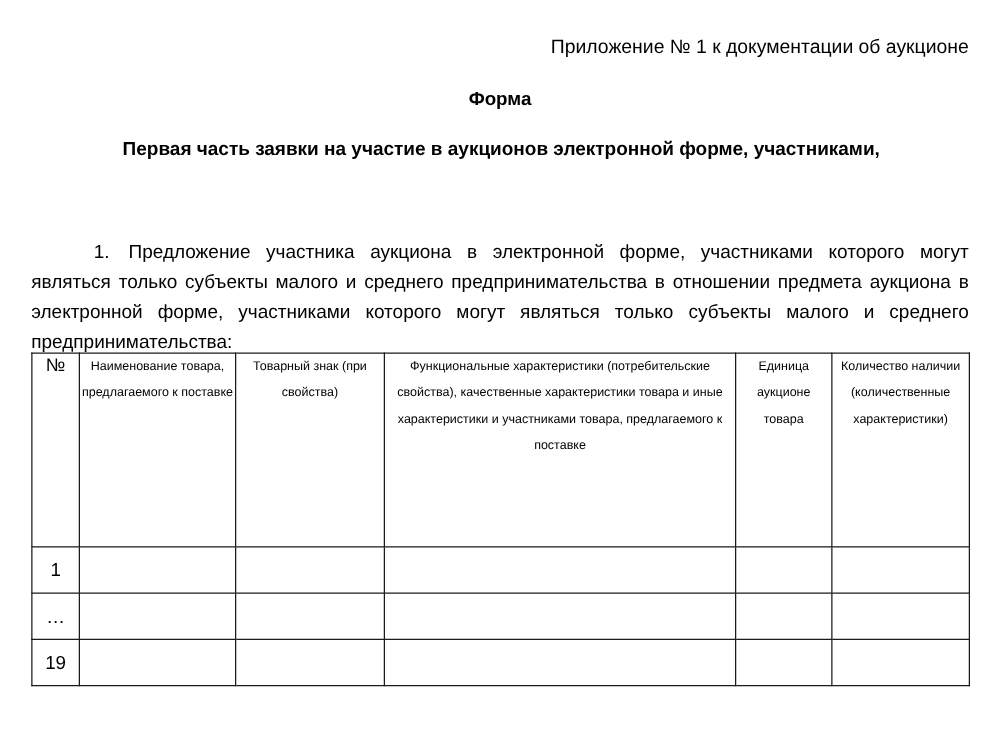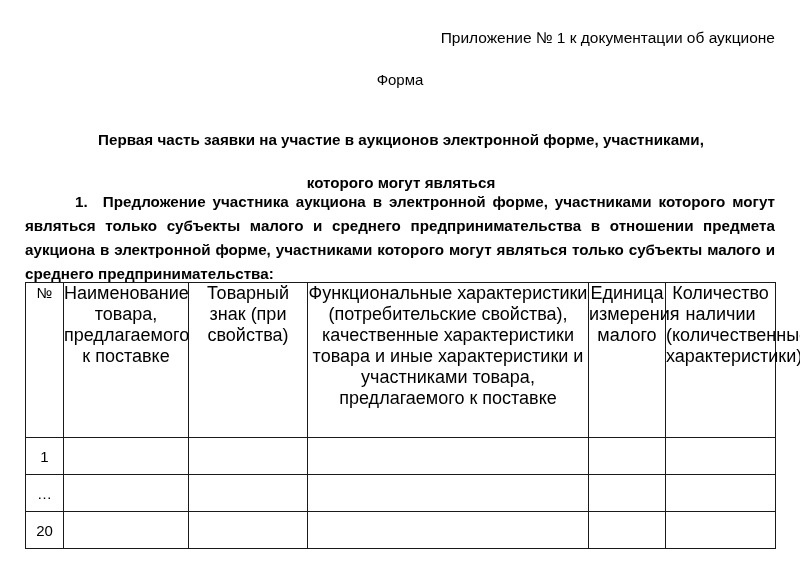--- a/index.html
+++ b/index.html
@@ -36,52 +36,50 @@
   }
 
   
   .form-word {
     position: absolute;
     top: 70px;
     left: 25px;
     width: 750px;
     text-align: center;
     font-size: 15px;
-    font-weight: normal;
+    font-weight: bold;
     line-height: 20px;
   }
 
   
   .doc-title {
     position: absolute;
     top: 108px;
     left: 25px;
     width: 752px;
     text-align: center;
     font-size: 15.2px;
     font-weight: bold;
     line-height: 23px;
   }
   .doc-title .tl {
     display: block;
-    margin-top: 20px;
   }
 
   
   .body-par {
     position: absolute;
     top: 190px;
     left: 25px;
     width: 750px;
     font-size: 15.2px;
     line-height: 24px;
     text-align: justify;
     text-indent: 50px;
     text-justify: inter-word;
-    font-weight: bold;
   }
 
   
   .tbl-wrap {
     position: absolute;
     top: 282px;
     left: 25px;
     width: 750px;
   }
   table.form-table {
@@ -91,21 +89,21 @@
   }
   table.form-table td,
   table.form-table th {
     border: 1.6px solid #1a1a1a;
     padding: 0;
     font-weight: normal;
     vertical-align: top;
   }
   th.hcell {
     text-align: center;
-    font-size: 18px;
+    font-size: 10px;
     line-height: 21px;
     padding: 2px 2px 0 2px;
     height: 154px;
     vertical-align: top;
   }
   th.hcell.num {
     font-size: 14.6px;
   }
   td.dcell {
     height: 36px;
@@ -127,42 +125,41 @@
 <body>
 
 <div class="page">
 
   <div class="appendix-line">Приложение № 1 к документации об аукционе</div>
 
   <div class="form-word">Форма</div>
 
   <div class="doc-title">
     <span class="tl">Первая часть заявки на участие в аукционов электронной форме, участниками,</span>
-    <span class="tl">которого могут являться</span>
   </div>
 
   <div class="body-par">1. Предложение участника аукциона в электронной форме, участниками которого могут являться только субъекты малого и среднего предпринимательства в отношении предмета аукциона в электронной форме, участниками которого могут являться только субъекты малого и среднего предпринимательства:</div>
 
   <div class="tbl-wrap">
     <table class="form-table">
       <colgroup>
         <col class="c-num">
           <col class="c-name">
           <col class="c-mark">
         <col class="c-func">
           <col class="c-unit">
           <col class="c-qty">
       </colgroup>
       <thead>
         <tr>
           <th class="hcell num">№</th>
           <th class="hcell">Наименование товара, предлагаемого к поставке</th>
           <th class="hcell">Товарный знак (при свойства)</th>
           <th class="hcell">Функциональные характеристики (потребительские свойства), качественные характеристики товара  и иные характеристики и участниками товара, предлагаемого к поставке</th>
-          <th class="hcell">Единица измерения малого</th>
+          <th class="hcell">Единица аукционе товара</th>
           <th class="hcell">Количество наличии (количественные характеристики)</th>
         </tr>
       </thead>
       <tbody>
         <tr>
           <td class="dcell num">1</td>
           <td class="dcell"></td>
           <td class="dcell"></td>
           <td class="dcell"></td>
           <td class="dcell"></td>
@@ -170,21 +167,21 @@
         </tr>
         <tr>
           <td class="dcell num">…</td>
           <td class="dcell"></td>
           <td class="dcell"></td>
           <td class="dcell"></td>
           <td class="dcell"></td>
           <td class="dcell"></td>
         </tr>
         <tr>
-          <td class="dcell num">20</td>
+          <td class="dcell num">19</td>
           <td class="dcell"></td>
           <td class="dcell"></td>
           <td class="dcell"></td>
           <td class="dcell"></td>
           <td class="dcell"></td>
         </tr>
       </tbody>
     </table>
   </div>
 

